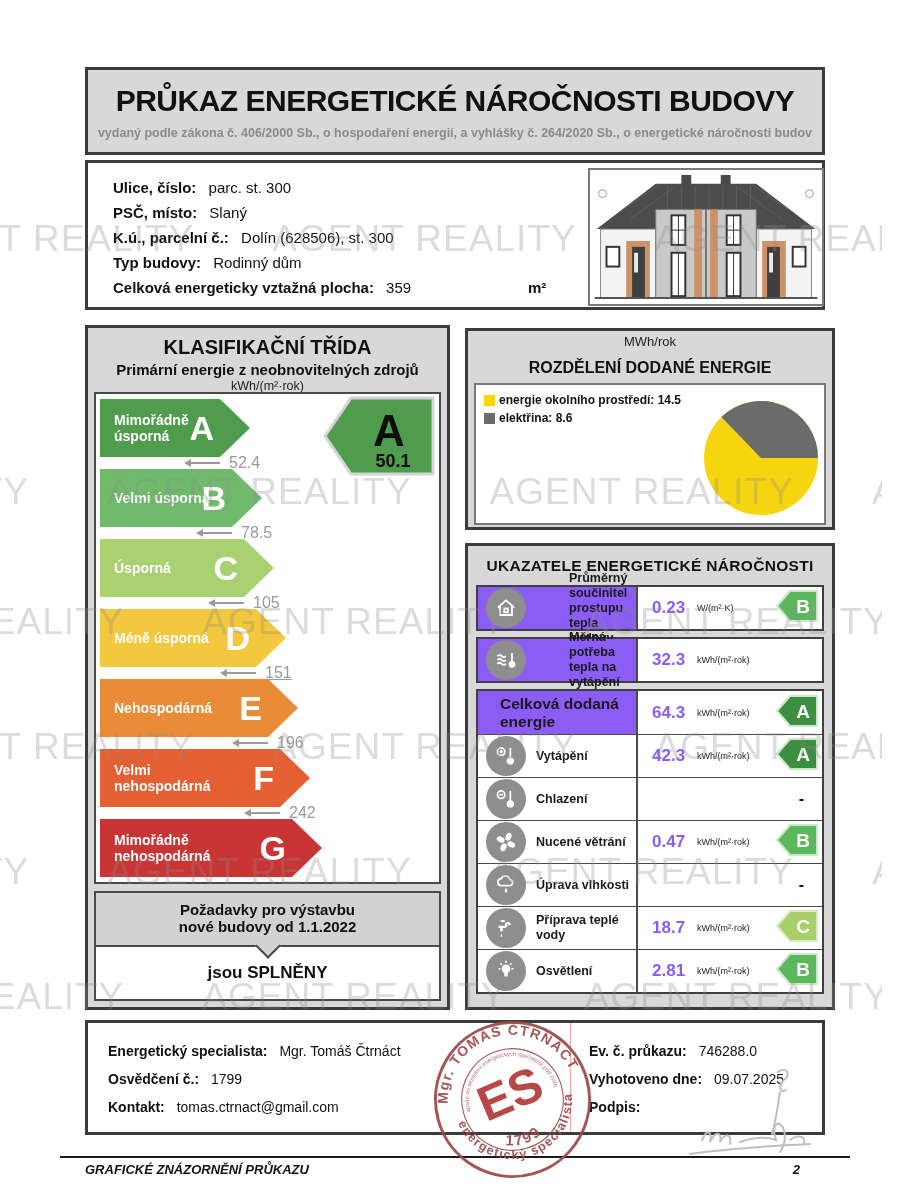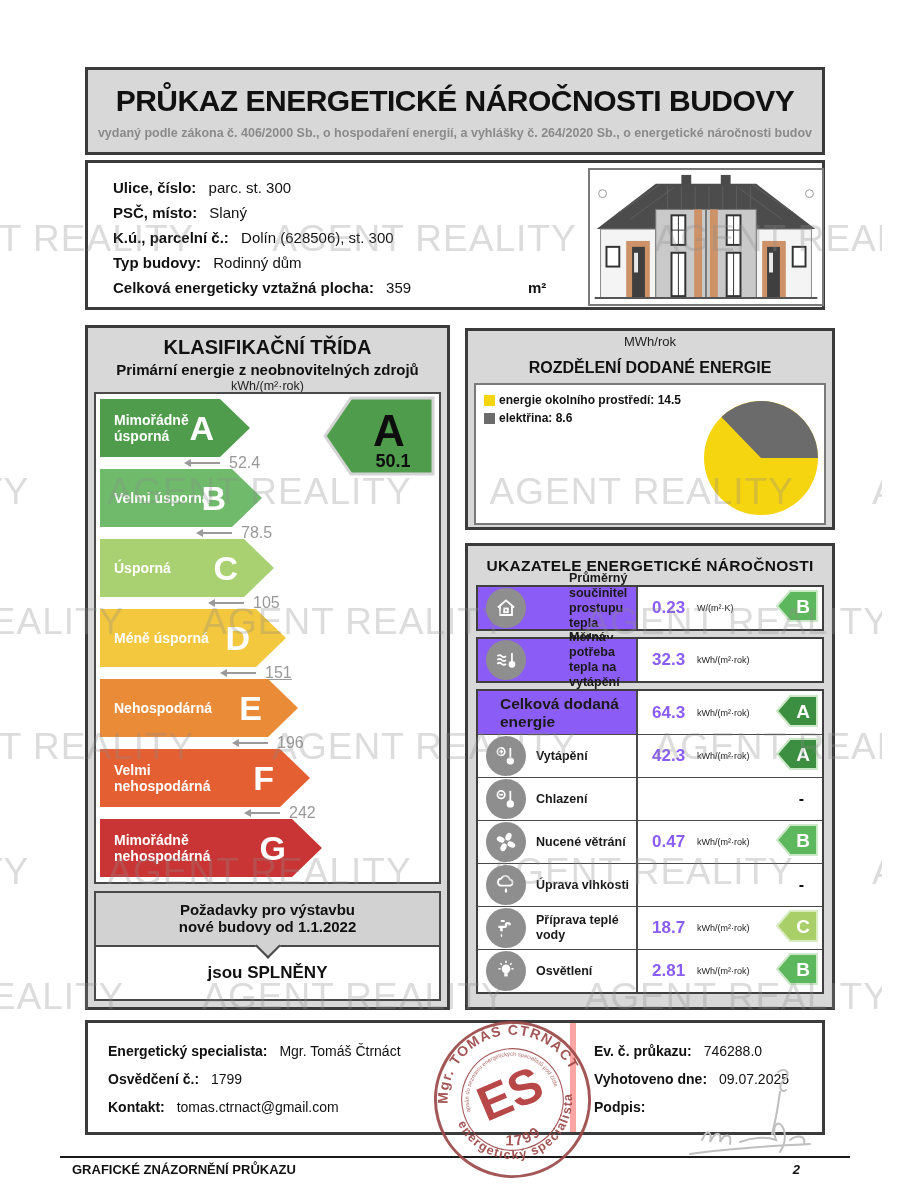--- a/index.html
+++ b/index.html
@@ -82,29 +82,29 @@
   .row-sep { border:2.5px solid #3f3f3f; margin:0 8px 6px; height:46px; }
   .row-sep .ind-row { height:100%; }
   #ind-table { border:2.5px solid #3f3f3f; margin:0 8px; }
   #ind-table .ind-row { height:43px; border-top:1.5px solid #4a4a4a; }
   #ind-table .ind-row:first-child { border-top:none; }
   .icon-circle { width:40px; height:40px; border-radius:50%; background:#8e8e8e; flex:none; display:flex; align-items:center; justify-content:center; }
 
   
   #footer-box { left:85px; top:1020px; width:740px; height:115px; background:#fff; display:flex; }
   #footer-left { width:482px; padding:14px 0 0 20px; }
-  #footer-right { flex:1; border-left:6px solid #fca5a5; padding:14px 0 0 18px; }
+  #footer-right { flex:1; border-left:1px solid #fca5a5; padding:14px 0 0 18px; }
   .f-row { font-size:14px; color:#111; line-height:28px; white-space:nowrap; }
   .f-row b { font-weight:700; margin-right:8px; }
   #stamp { position:absolute; left:425px; top:1012px; z-index:55; opacity:0.92; }
   #signature { position:absolute; left:660px; top:1062px; z-index:54; }
 
   
   #page-rule { position:absolute; left:60px; top:1156px; width:790px; height:2px; background:#1a1a1a; }
-  #pf-left { position:absolute; left:72px; top:1162px; font-size:13px; font-weight:700; color:#111; }
+  #pf-left { position:absolute; left:85px; top:1162px; font-size:13px; font-weight:700; font-style:italic; color:#111; }
   #pf-page { position:absolute; right:82px; top:1162px; font-size:13px; font-weight:700; font-style:italic; color:#111; }
 
   svg text { font-family:"Liberation Sans", sans-serif; }
 </style>
 </head>
 <body>
 
 <div id="page">
 
   <div id="header-box" class="box graybg">

